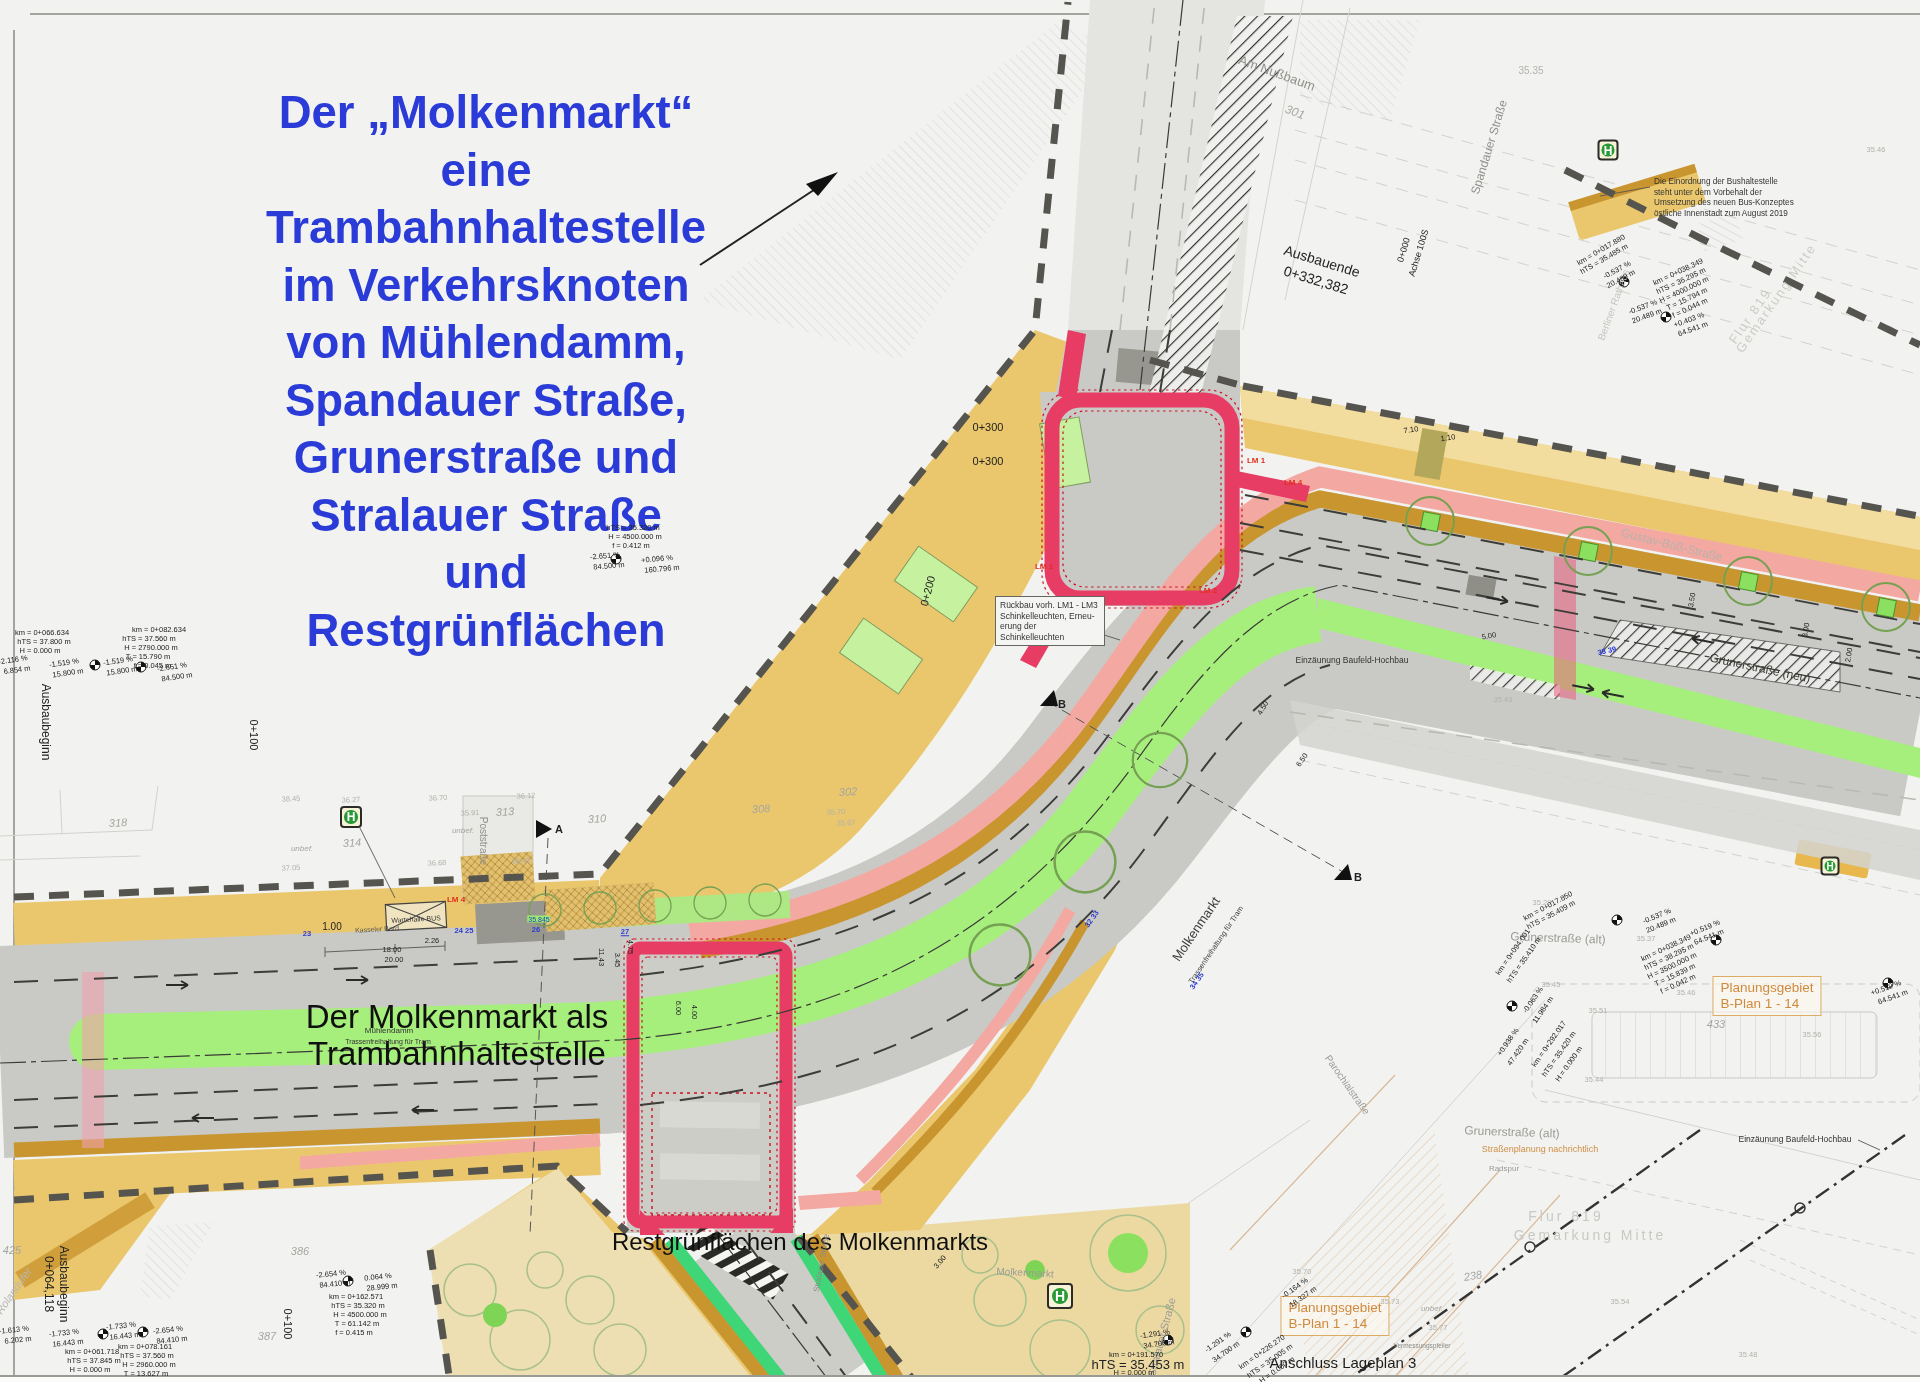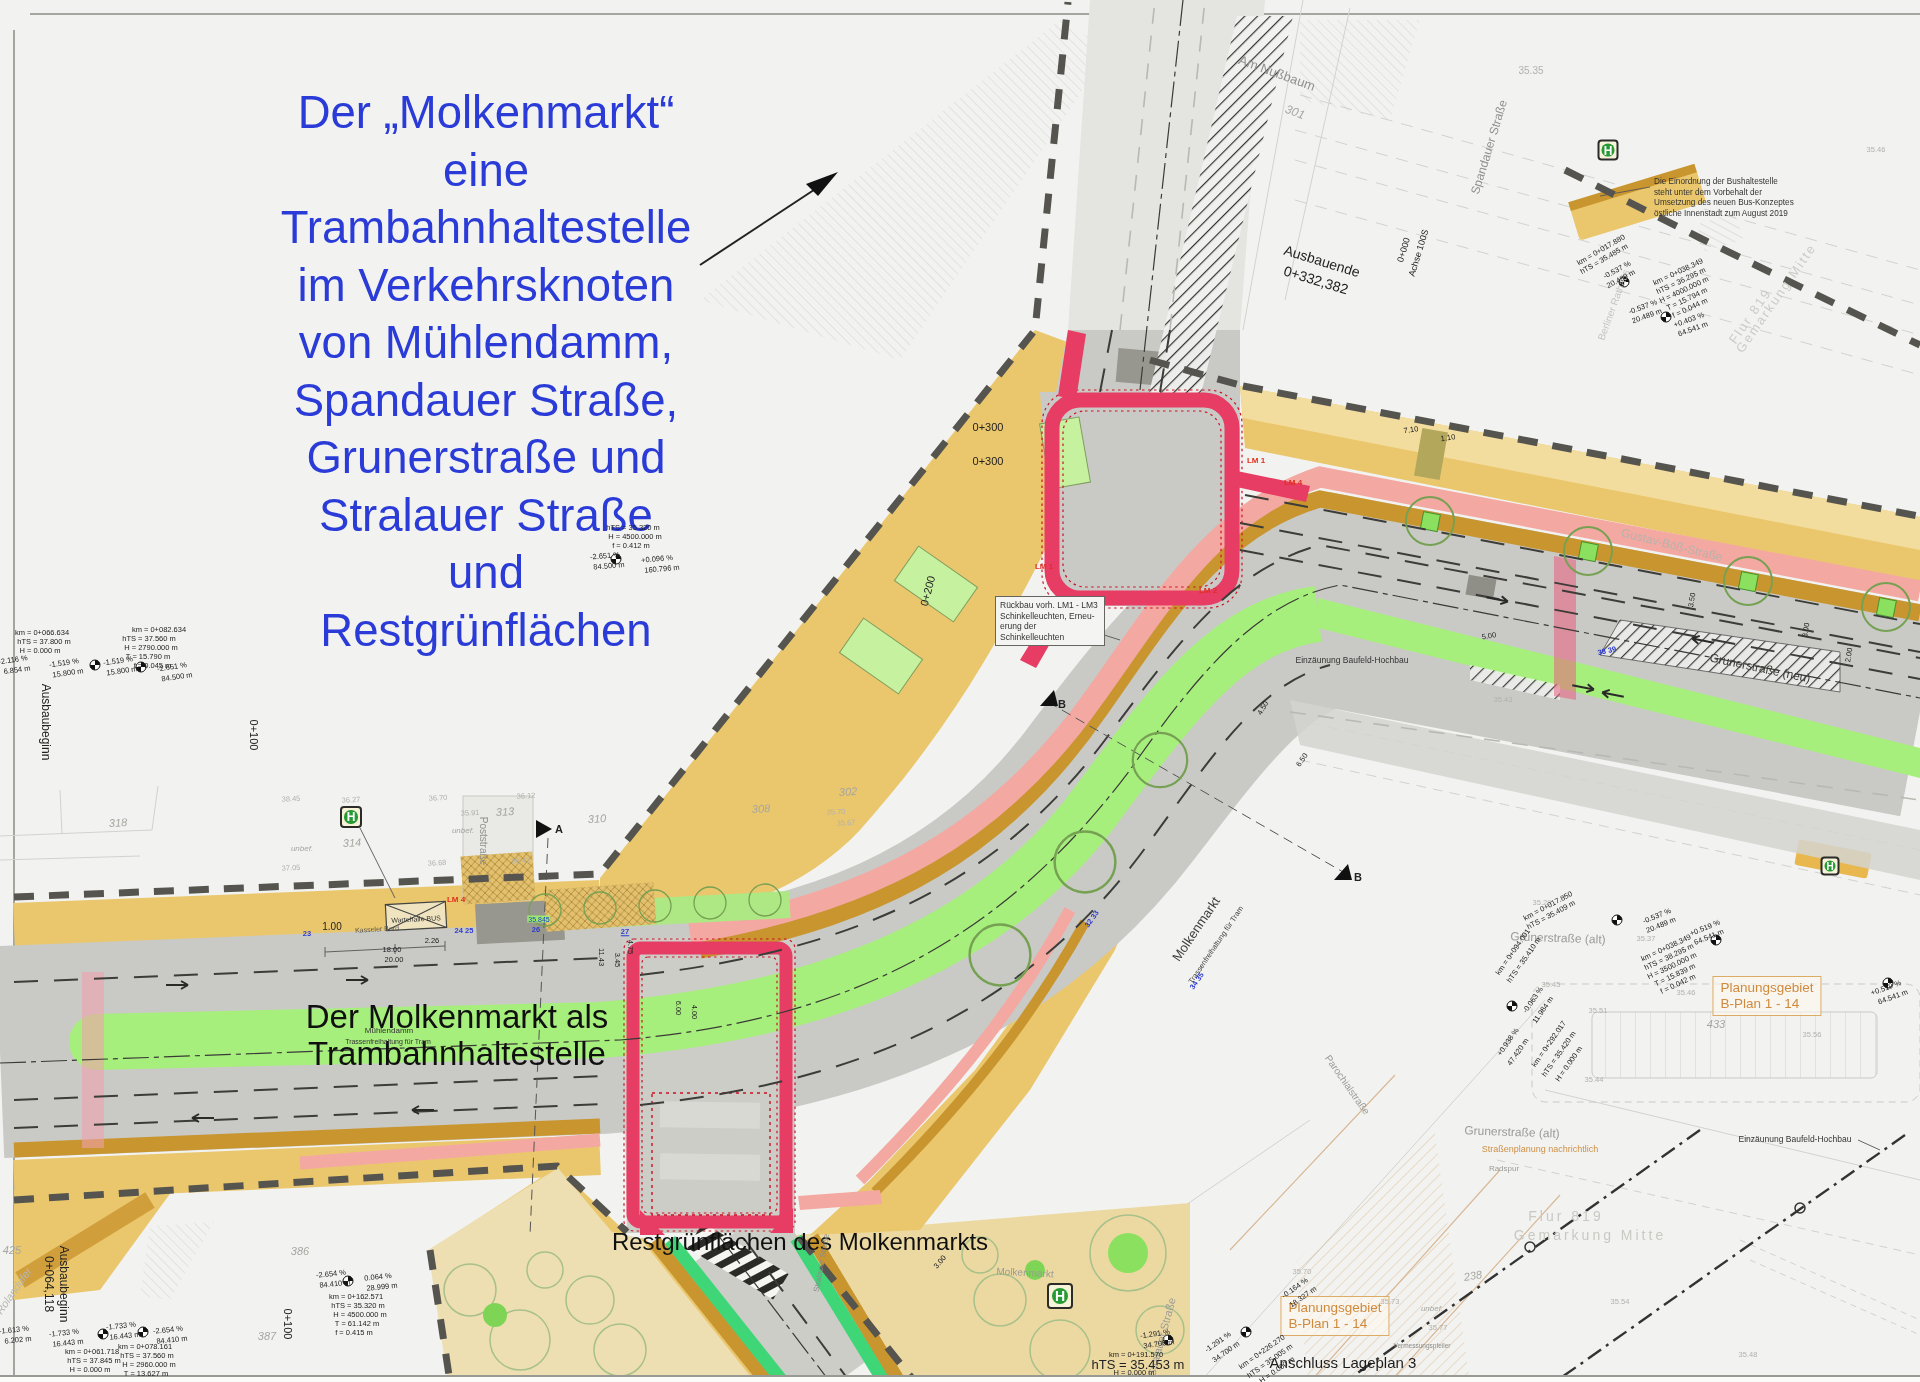--- a/index.html
+++ b/index.html
@@ -3,21 +3,21 @@
 <meta charset="utf-8">
 <style>
   html,body{margin:0;padding:0;background:#e9eae7;}
   #stage{position:relative;width:1920px;height:1382px;overflow:hidden;
          background:#f2f3f1;font-family:"Liberation Sans",sans-serif;}
   #basemap{position:absolute;left:0;top:0;}
   .ml{position:absolute;white-space:nowrap;line-height:1;color:#222;
       transform:translate(-50%,-50%);transform-origin:center;
       font-family:"Liberation Sans",sans-serif;}
   #title-block{position:absolute;left:106px;top:84px;width:760px;text-align:center;
-      color:#2a3bd7;font-size:45.5px;line-height:57.5px;font-weight:400;}
+      color:#2a3bd7;font-size:45.5px;line-height:57.5px;font-weight:700;}
   #title-block span{display:block;}
   .big-overlay{position:absolute;transform:translate(-50%,-50%);color:#101010;
       text-align:center;white-space:nowrap;}
   #tram-overlay{left:457px;top:1035px;font-size:33px;line-height:37px;}
   #green-overlay{left:800px;top:1242px;font-size:24px;text-align:right;}
   .note-box{position:absolute;font-size:8.5px;line-height:10.5px;color:#333;}
   .note-box span{display:block;}
   #light-note{left:995px;top:596px;width:100px;border:1px solid #66655f;
       background:#f4f4f2;padding:3px 4px;}
   #bus-note{left:1654px;top:177px;width:150px;font-size:8.2px;line-height:10.5px;}

